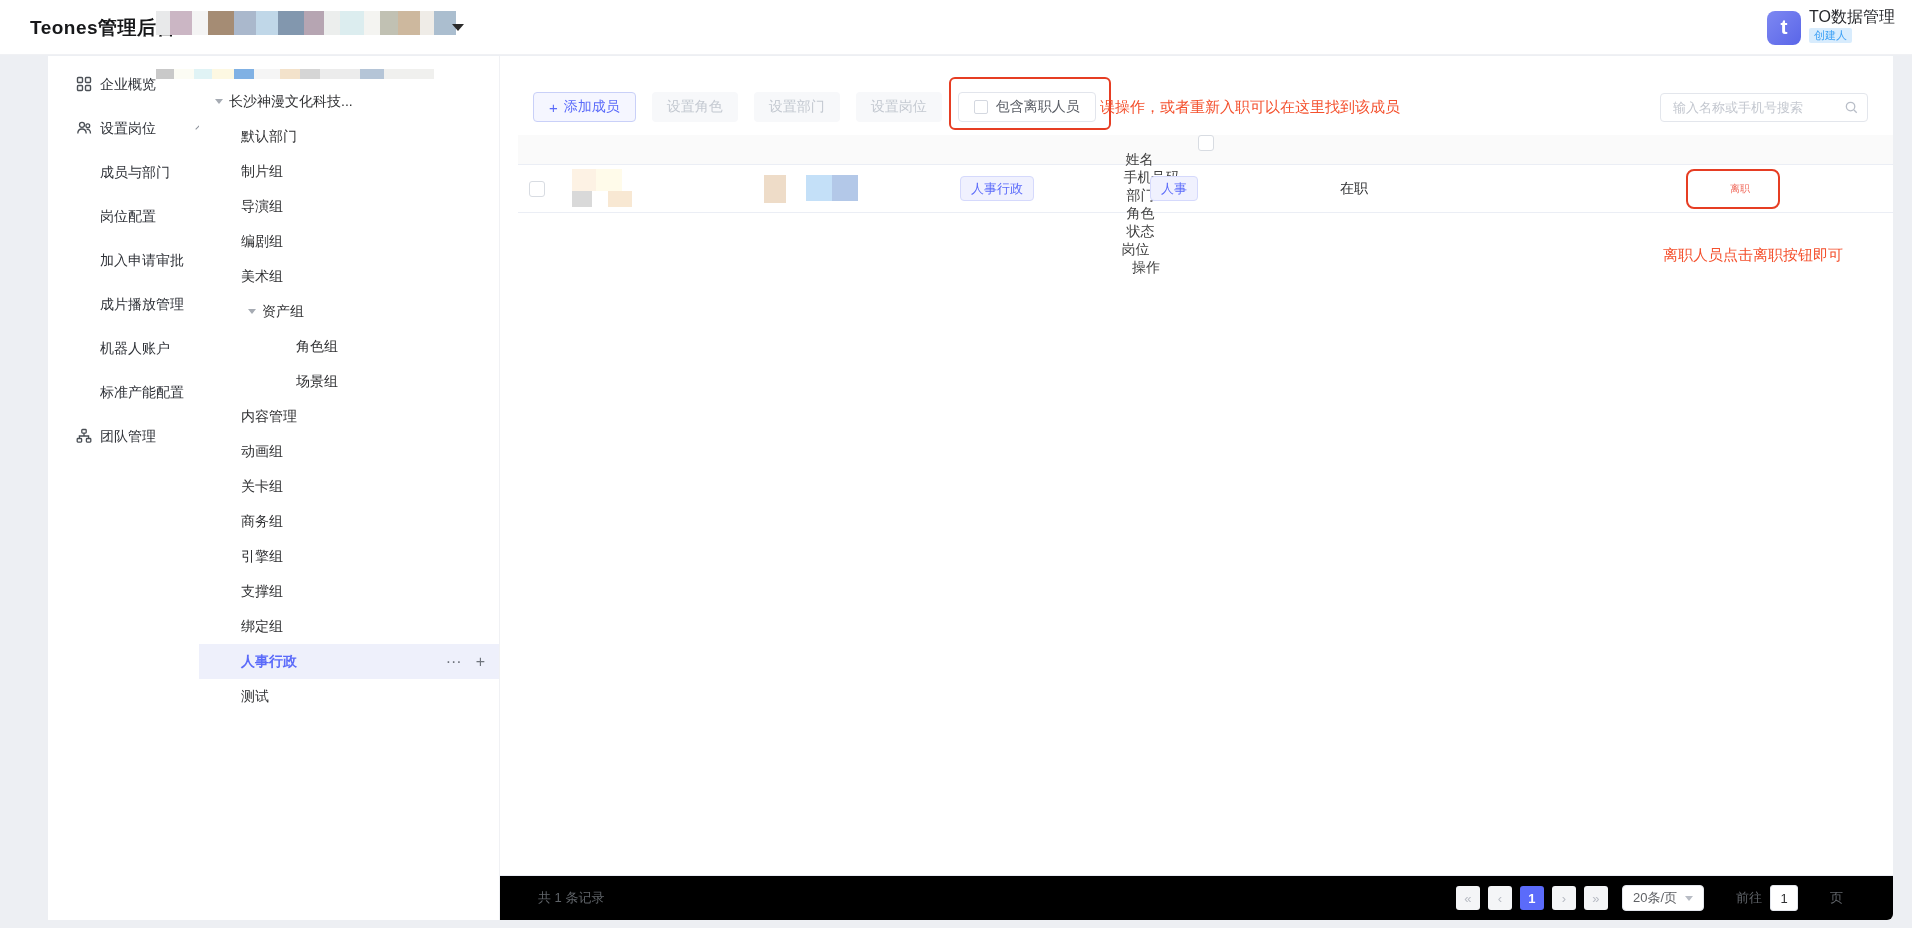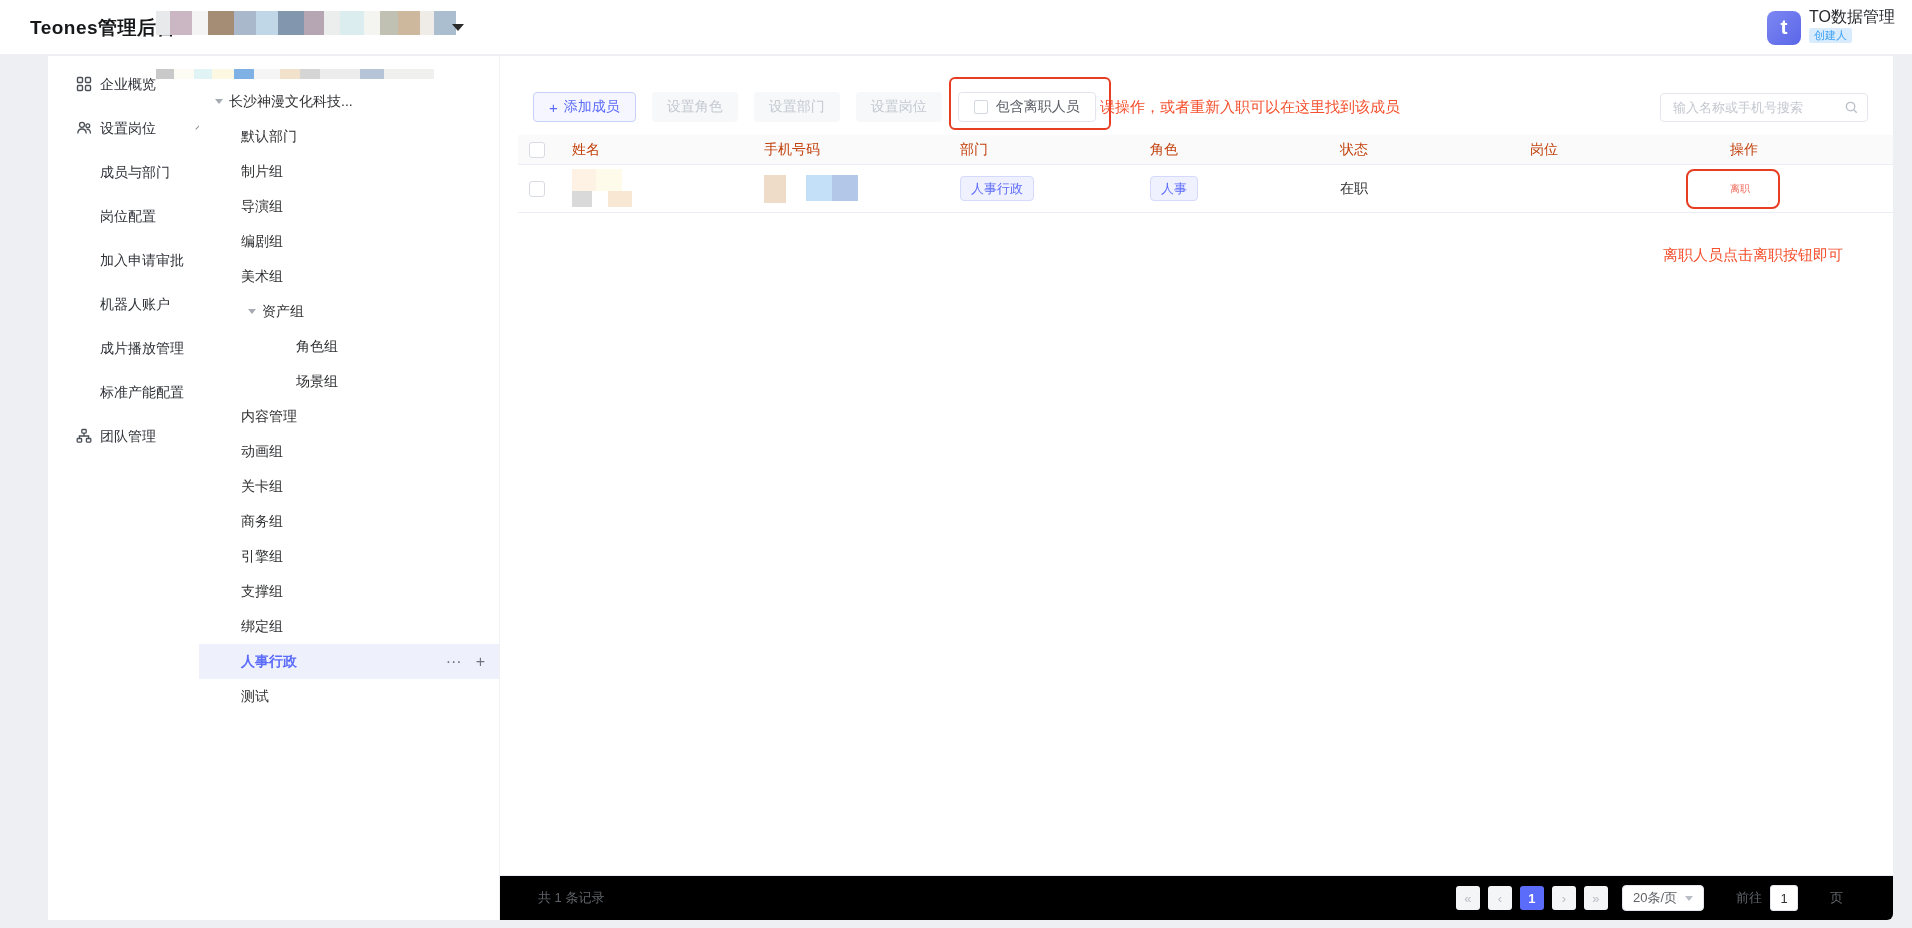--- a/index.html
+++ b/index.html
@@ -80,21 +80,21 @@
   .search svg { position:absolute; right:9px; top:7px; }
 
   .ann { position:absolute; color:#f4502d; font-size:15px; white-space:nowrap;font-family:Liberation Serif, serif; }
   .ann1 { left:600px; top:36px; line-height:30px; }
   .ann2 { left:1163px; top:190px; }
 
   
   .table { position:absolute; left:18px; top:79px; width:1375px; }
   .trow { display:flex; align-items:center; }
   .thead { height:30px; background:#fafafa; border-bottom:1px solid #ebeef5;
-           color:#c2410c; }
+           color:#404040;flex-direction:column; }
   .tbody-row { height:48px; background:#fff; border-bottom:1px solid #ebeef5; }
   .c0{width:38px;display:flex;justify-content:center;} .c1{width:192px;} .c2{width:196px;}
   .c3{width:190px;} .c4{width:190px;} .c5{width:190px;} .c6{width:200px;} .c7{width:179px;}
   .cell { padding-left:16px; position:relative; height:100%; display:flex; align-items:center; }
   .c0.cell{ padding-left:0; }
   .tchk { width:16px; height:16px; border:1px solid #d8dce2; border-radius:3px; background:#fff; cursor:pointer; }
   .tag { display:inline-block; padding:3px 10px; font-size:13px; line-height:17px;
          background:#f0f1fe; border:1px solid #d5d9fc; border-radius:4px; color:#5b6bfa; }
   .resign { color:#f06a5c; font-size:10px; cursor:pointer; }
   .redrect2 { position:absolute; left:-28px; top:4px; width:94px; height:40px;
@@ -187,22 +187,22 @@
             <path d="M1.8,13.5 c0-3 1.8-4.5 4.2-4.5 s4.2,1.5 4.2,4.5"></path>
             <circle cx="11.8" cy="5.8" r="1.9"></circle>
             <path d="M10.6,9.3 c2.3-.4 3.9,1.2 3.9,4.2"></path>
           </g>
         </svg><span>设置岗位</span>
       <i class="chev-up"></i>
     </div>
     <div class="side-item side-sub"><span>成员与部门</span></div>
     <div class="side-item side-sub"><span>岗位配置</span></div>
     <div class="side-item side-sub"><span>加入申请审批</span></div>
+    <div class="side-item side-sub"><span>成片播放管理</span></div>
     <div class="side-item side-sub"><span>机器人账户</span></div>
-    <div class="side-item side-sub"><span>成片播放管理</span></div>
     <div class="side-item side-sub"><span>标准产能配置</span></div>
     <div class="side-item">
       <svg width="16" height="16" viewBox="0 0 16 16">
           <g fill="none" stroke="#4a4f55" stroke-width="1.3">
             <rect x="5.8" y="1.5" width="4.4" height="3.6" rx="0.8"></rect>
             <rect x="1.2" y="10.5" width="4.4" height="3.6" rx="0.8"></rect>
             <rect x="10.4" y="10.5" width="4.4" height="3.6" rx="0.8"></rect>
             <path d="M8,5.1 V8 M3.4,10.5 V8 H12.6 V10.5"></path>
           </g>
         </svg><span>团队管理</span>

